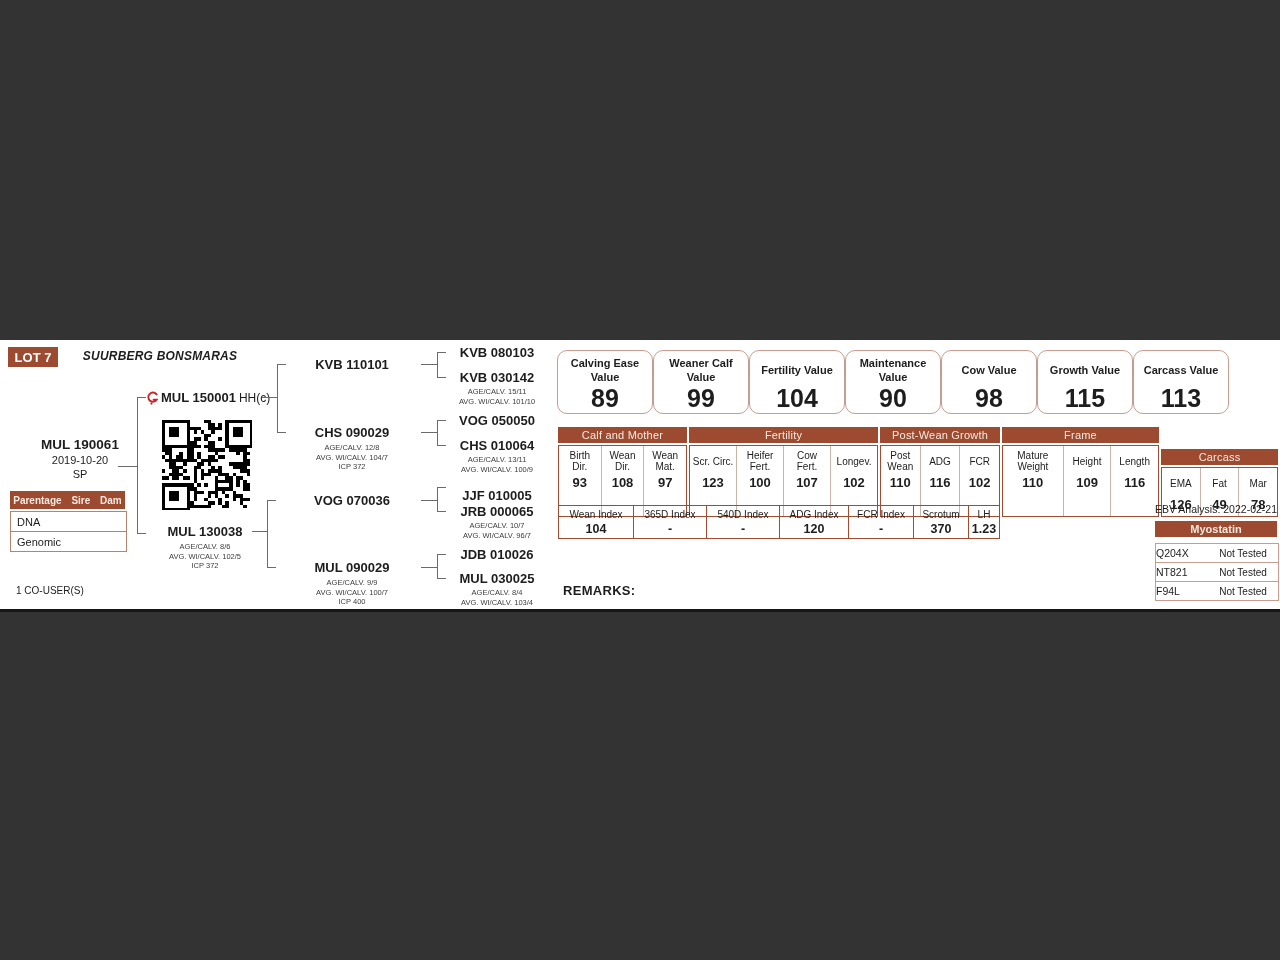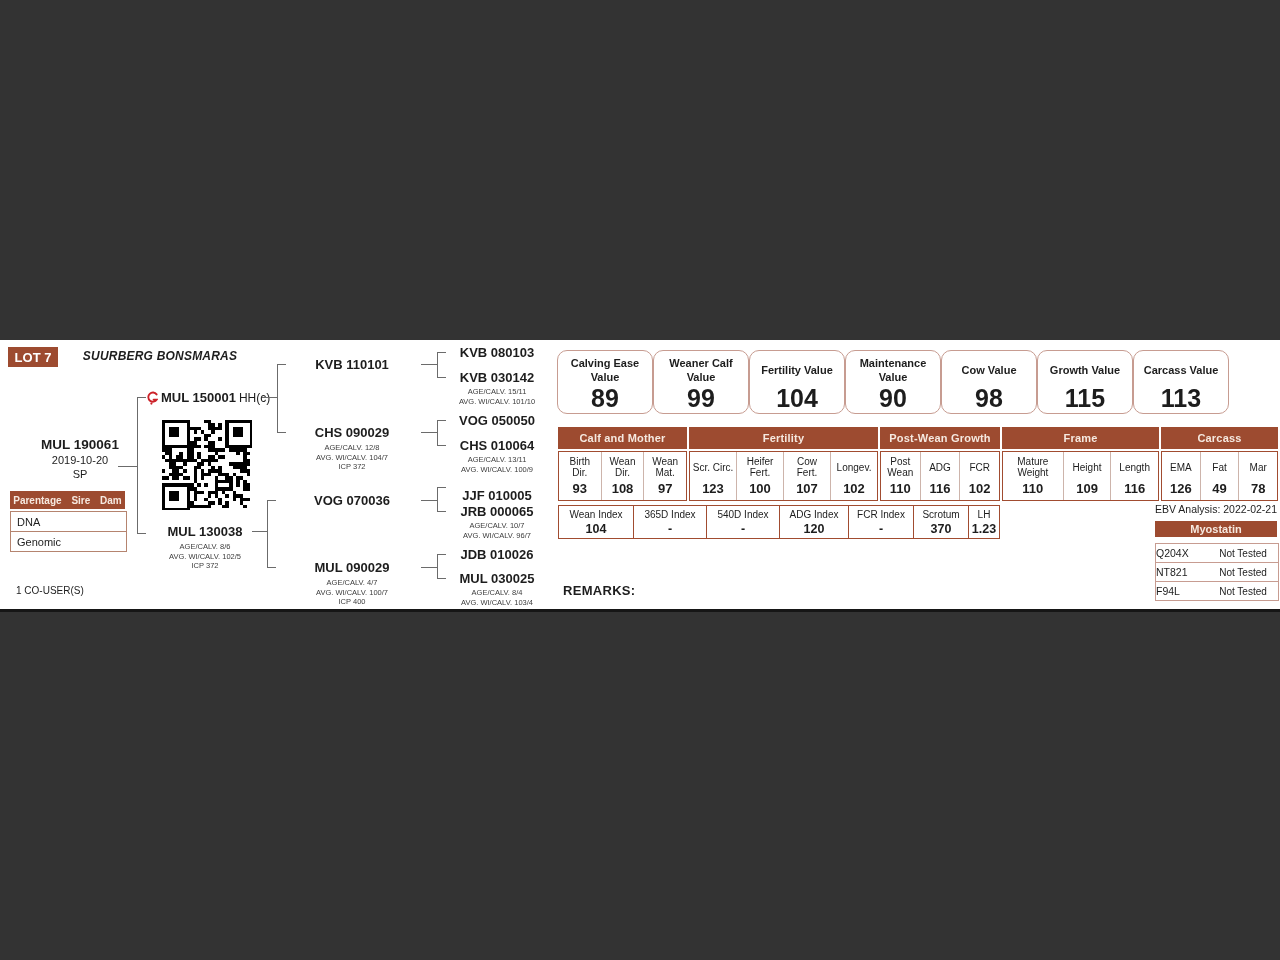--- a/index.html
+++ b/index.html
@@ -36,21 +36,21 @@
 
   .vboxes{left:557px;top:10px;width:722px;display:flex;}
   .vbox{width:96px;height:64px;border:1.5px solid #c79c91;border-radius:10px;background:#fff;
         display:flex;flex-direction:column;align-items:center;padding-top:5px;box-sizing:border-box;}
   .vbox-label{height:29px;font-size:11px;font-weight:bold;text-align:center;line-height:1.2;
               display:flex;align-items:center;justify-content:center;padding:0 4px;}
   .vbox-num{font-size:25px;font-weight:bold;line-height:1;margin-top:1px;}
 
   .ebv-table{left:558px;top:87px;width:720px;display:flex;justify-content:space-between;}
   .grp{display:flex;flex-direction:column;}
-  .grp-h{height:22px;background:#9d4b30;color:#f6e9e0;font-size:11px;font-weight:bold;
+  .grp-h{height:16px;background:#9d4b30;color:#f6e9e0;font-size:11px;font-weight:normal;
          display:flex;align-items:center;justify-content:center;letter-spacing:.2px;}
   .grp-b{display:flex;border:1.5px solid #a14c30;border-top:none;margin-top:2px;
          border-top:1.5px solid #a14c30;flex:1;}
   .cell{display:flex;flex-direction:column;flex:1;}
   .cell + .cell{border-left:1px solid #cdb4ab;}
   .cl{height:28px;font-size:10px;line-height:1.1;display:flex;align-items:center;justify-content:center;
       text-align:center;padding:1px 2px 0 2px;}
   .cv{height:19px;font-size:13px;font-weight:bold;text-align:center;}
 
   .idx-table{left:558px;top:165px;width:442px;display:flex;border:1.5px solid #a14c30;box-sizing:border-box;}
@@ -339,21 +339,21 @@
     <div class="name">CHS 090029</div>
     <div class="sub" style="margin-top:3px;">AGE/CALV. 12/8</div>
     <div class="sub">AVG. WI/CALV. 104/7</div>
     <div class="sub">ICP 372</div>
   </div>
   <div class="abs node col2" style="top:153px;">
     <div class="name">VOG 070036</div>
   </div>
   <div class="abs node col2" style="top:220px;">
     <div class="name">MUL 090029</div>
-    <div class="sub" style="margin-top:3px;">AGE/CALV. 4/7</div>
+    <div class="sub" style="margin-top:3px;">AGE/CALV. 9/9</div>
     <div class="sub">AVG. WI/CALV. 100/7</div>
     <div class="sub">ICP 400</div>
   </div>
 
   <div class="abs node col3" style="top:5px;">
     <div class="name">KVB 080103</div>
   </div>
   <div class="abs node col3" style="top:30px;">
     <div class="name">KVB 030142</div>
     <div class="sub" style="margin-top:2px;">AGE/CALV. 15/11</div>
@@ -518,21 +518,21 @@
         <div class="cell">
             <div class="cl">Height</div>
             <div class="cv">109</div>
           </div>
         <div class="cell">
             <div class="cl">Length</div>
             <div class="cv">116</div>
           </div>
       </div>
     </div>
-    <div class="grp" style="width:117px;">
+    <div class="grp" style="width:117px;margin-top:22px;">
       <div class="grp-h">Carcass</div>
       <div class="grp-b">
         <div class="cell">
             <div class="cl">EMA</div>
             <div class="cv">126</div>
           </div>
         <div class="cell">
             <div class="cl">Fat</div>
             <div class="cv">49</div>
           </div>

